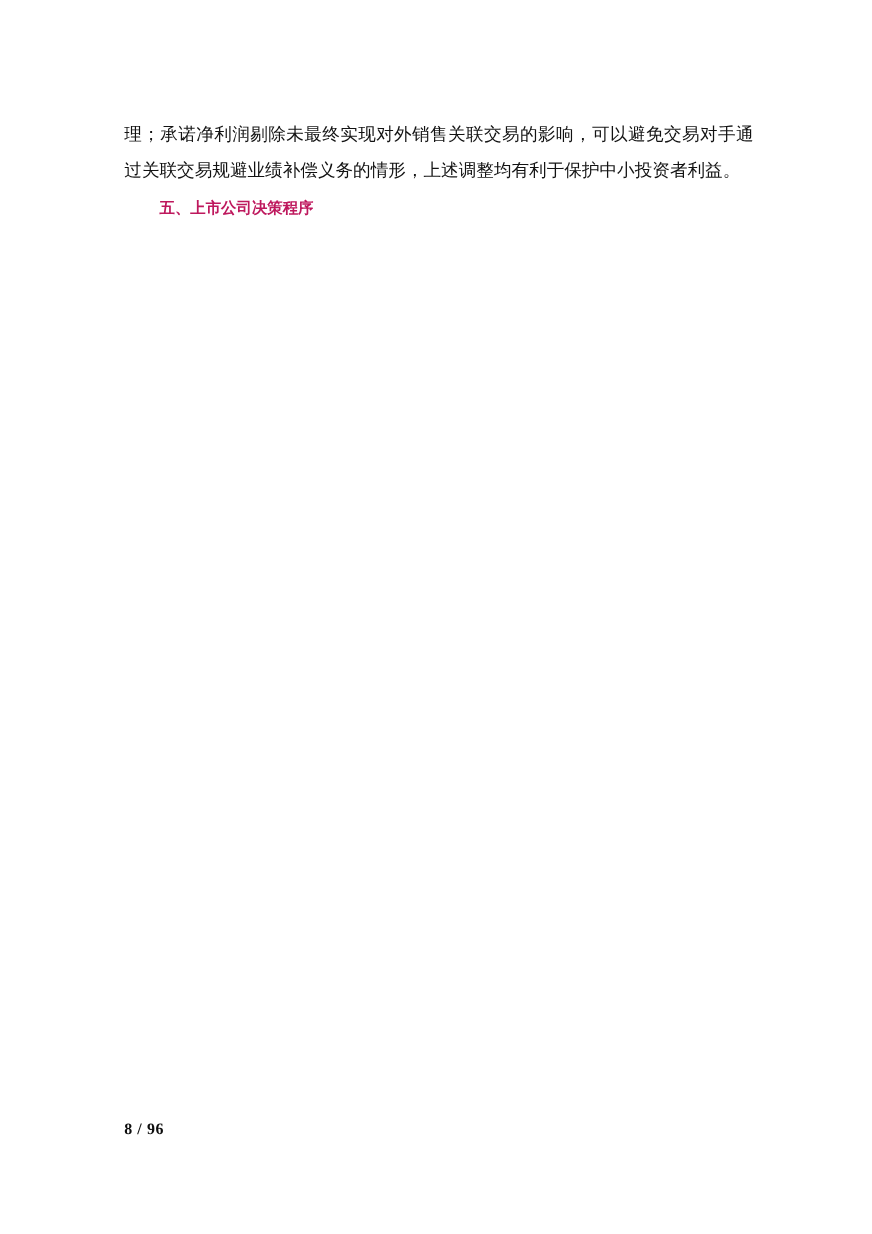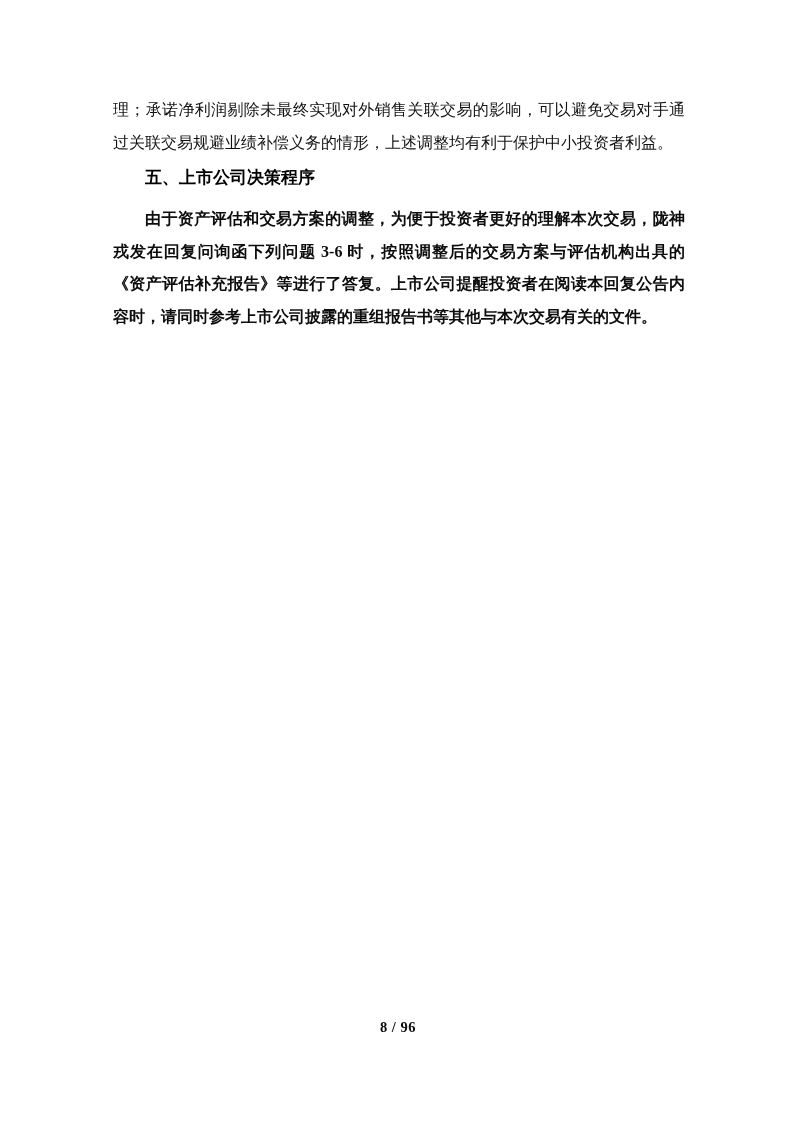--- a/index.html
+++ b/index.html
@@ -27,54 +27,54 @@
     font-size: 16px;
     line-height: 32.5px;
     text-align: justify;
     text-justify: inter-ideograph;
     text-indent: 2em;
     word-break: break-all;
     color: #121212;
   }
   .no-indent {
     text-indent: 0;
+    margin-top: 13px;
   }
   .section-heading {
     margin: 2px 0 9px 0;
-    font-size: 17px;
+    font-size: 14px;
     line-height: 33px;
     font-weight: bold;
     text-indent: 32px;
-    color: #000000;
+    color: #be185d;
   }
   .bold-para {
     font-weight: bold;
     margin-top: 6px;
     color: #0d0d0d;
   }
   .page-footer {
     position: absolute;
     left: 113px;
     top: 1018px;
     width: 570px;
-    text-align: center;
+    text-align: left;
   }
   .page-number {
     font-size: 14.5px;
     line-height: 19px;
     font-weight: bold;
     color: #0d0d0d;
     letter-spacing: 0.5px;
   }
 </style>
 </head>
 <body>
 
 <div class="page">
   <main class="content">
     <p class="body-para no-indent">理；承诺净利润剔除未最终实现对外销售关联交易的影响，可以避免交易对手通过关联交易规避业绩补偿义务的情形，上述调整均有利于保护中小投资者利益。</p>
     <h2 class="section-heading">五、上市公司决策程序</h2>
-    <p class="body-para bold-para">由于资产评估和交易方案的调整，为便于投资者更好的理解本次交易，陇神戎发在回复问询函下列问题 3-6 时，按照调整后的交易方案与评估机构出具的《资产评估补充报告》等进行了答复。上市公司提醒投资者在阅读本回复公告内容时，请同时参考上市公司披露的重组报告书等其他与本次交易有关的文件。</p>
   </main>
   <footer class="page-footer">
     <span class="page-number">8 / 96</span>
   </footer>
 </div>
 
 </body></html>

